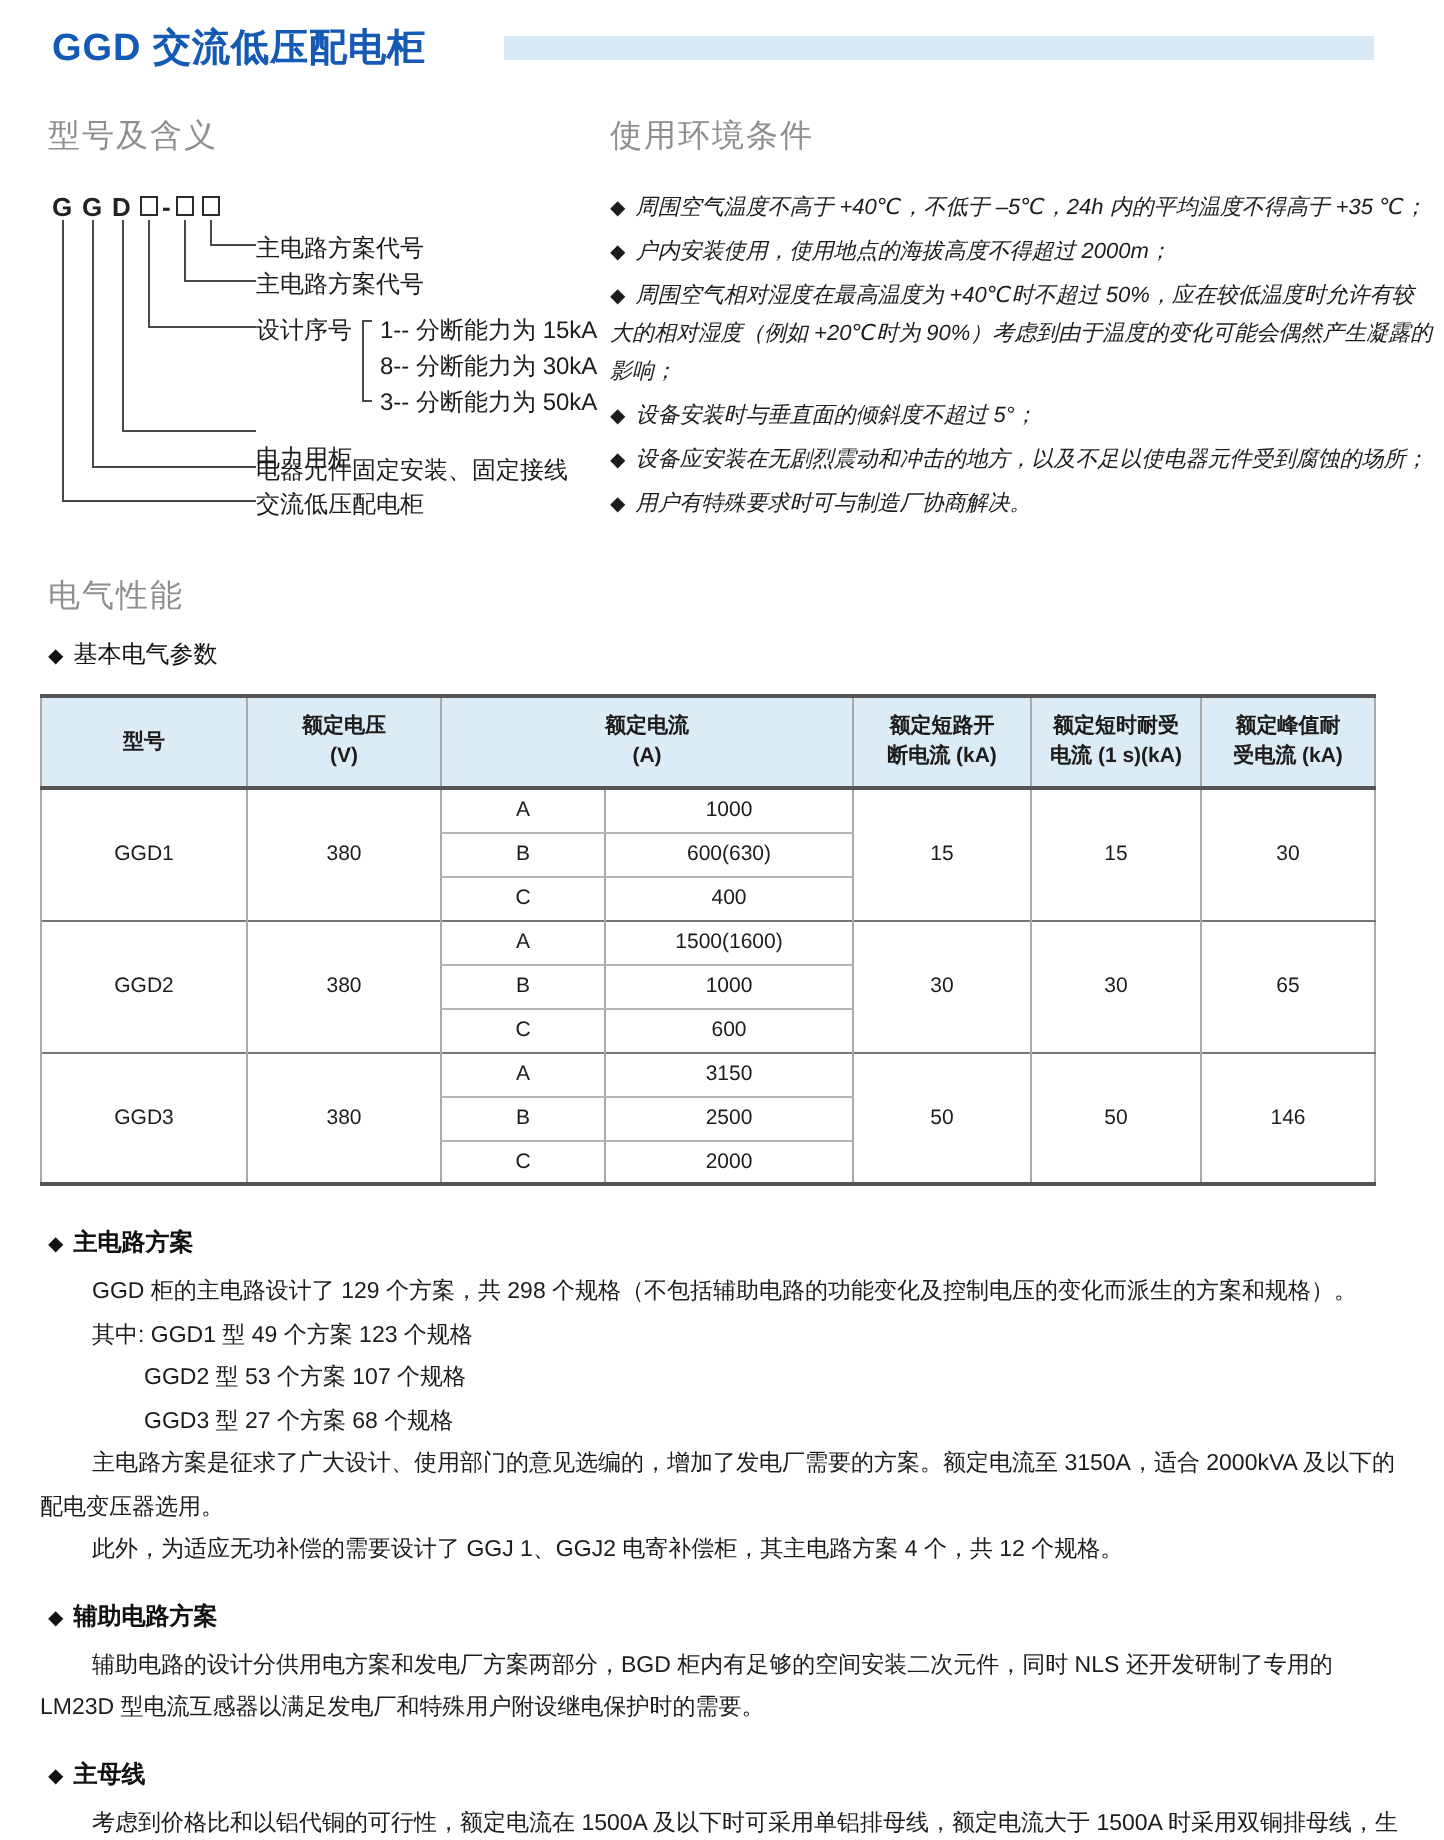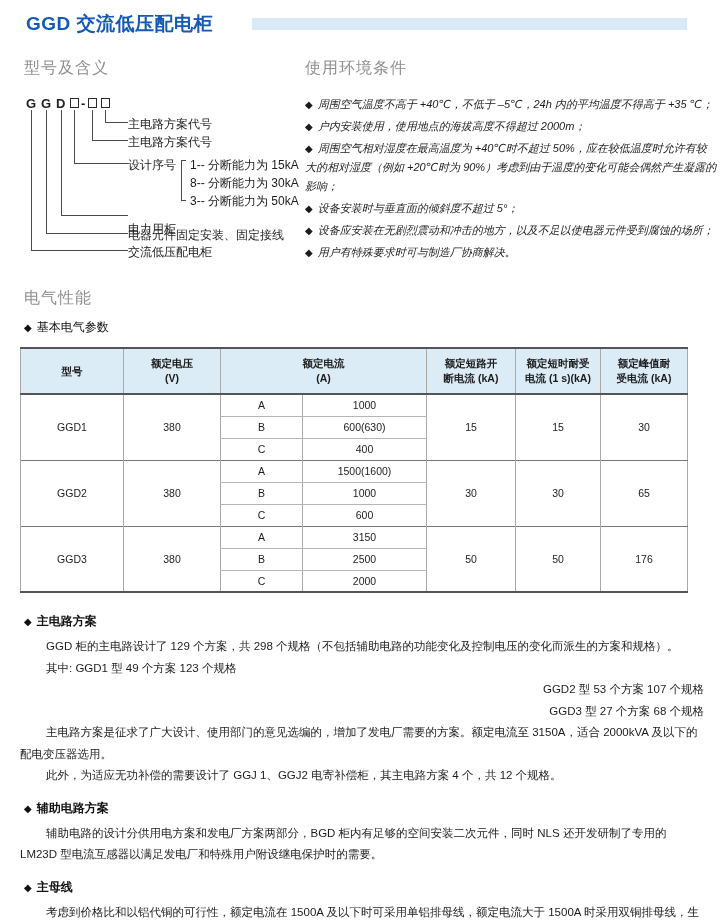--- a/index.html
+++ b/index.html
@@ -79,21 +79,21 @@
   table.params tr.group-start td { border-top: 1.5px solid #777777; }
   table.params td.sub { border-bottom: 1px solid #b5b5b5; }
 
   
   .sections { position: absolute; left: 20px; top: 600px; width: 684px; }
   .sec-heading { font-size: 12px; font-weight: 600; color: #111; margin: 13px 0 6px 4px; }
   .sec-heading:first-child { margin-top: 13px; }
   .body-p { font-size: 11.5px; line-height: 21.5px; color: #1c1c1c; }
   .indent { text-indent: 26px; }
   .pad1 { padding-left: 26px; }
-  .pad2 { padding-left: 52px; text-align: right; }
+  .pad2 { padding-left: 52px; }
 </style>
 </head>
 <body>
 
 <div class="page">
 
   <div class="doc-title">GGD 交流低压配电柜</div>
   <div class="title-bar"></div>
 
   <div class="model-block">
@@ -205,21 +205,21 @@
         <td>600</td>
       </tr>
 
       <tr class="group-start">
         <td rowspan="3">GGD3</td>
         <td rowspan="3">380</td>
         <td class="sub">A</td>
         <td class="sub">3150</td>
         <td rowspan="3">50</td>
         <td rowspan="3">50</td>
-        <td rowspan="3">176</td>
+        <td rowspan="3">146</td>
       </tr>
       <tr>
         <td class="sub">B</td>
         <td class="sub">2500</td>
       </tr>
       <tr>
         <td>C</td>
         <td>2000</td>
       </tr>
     </tbody>

